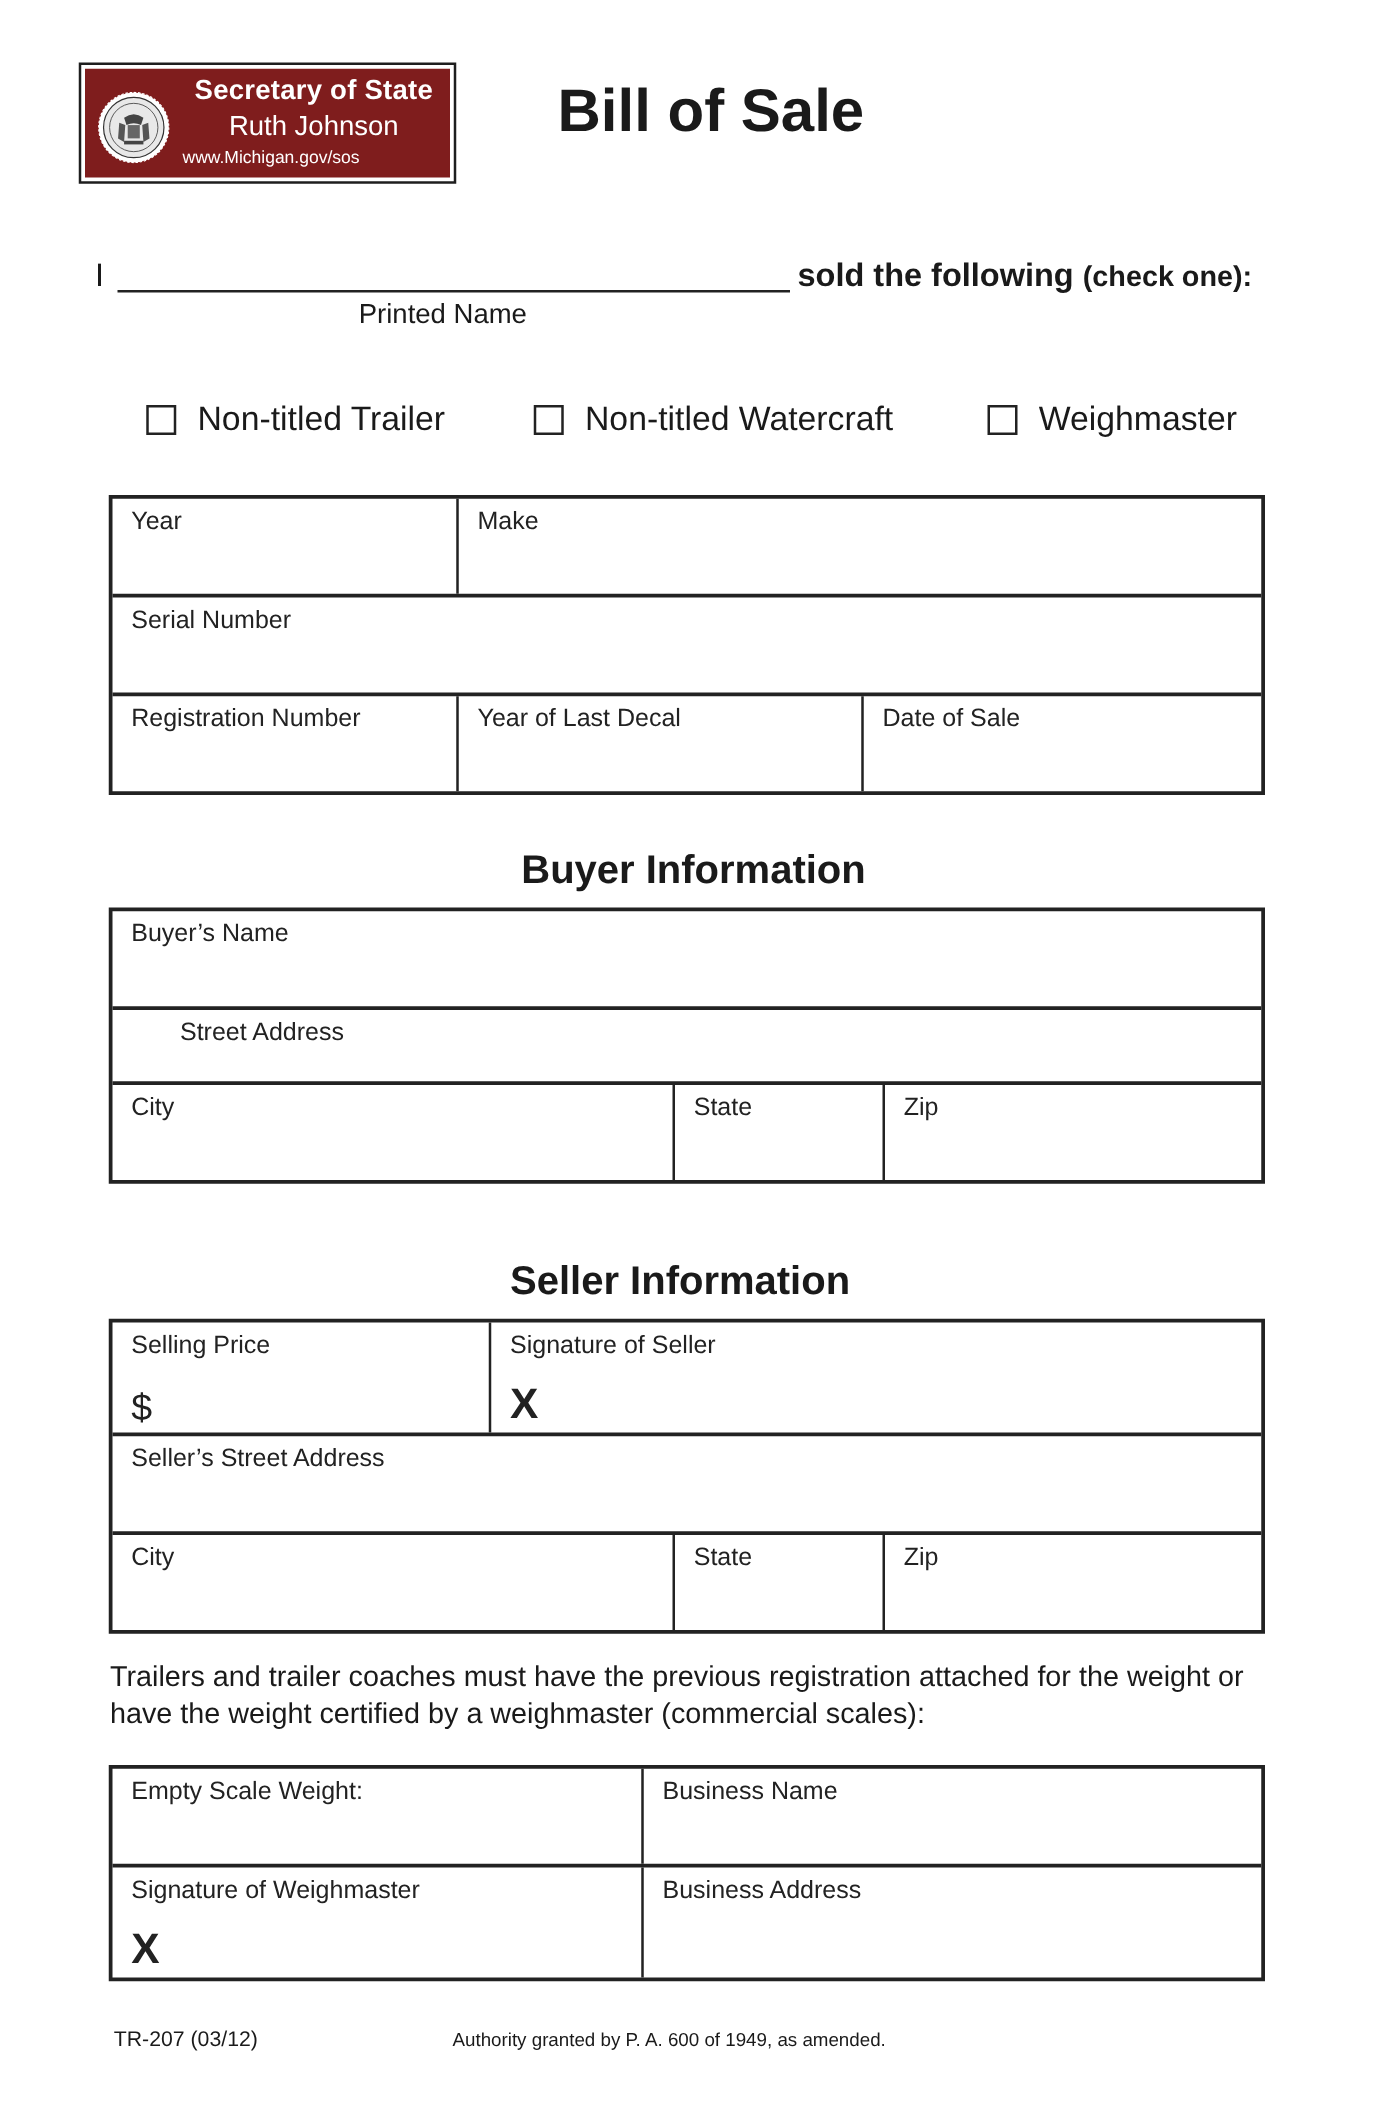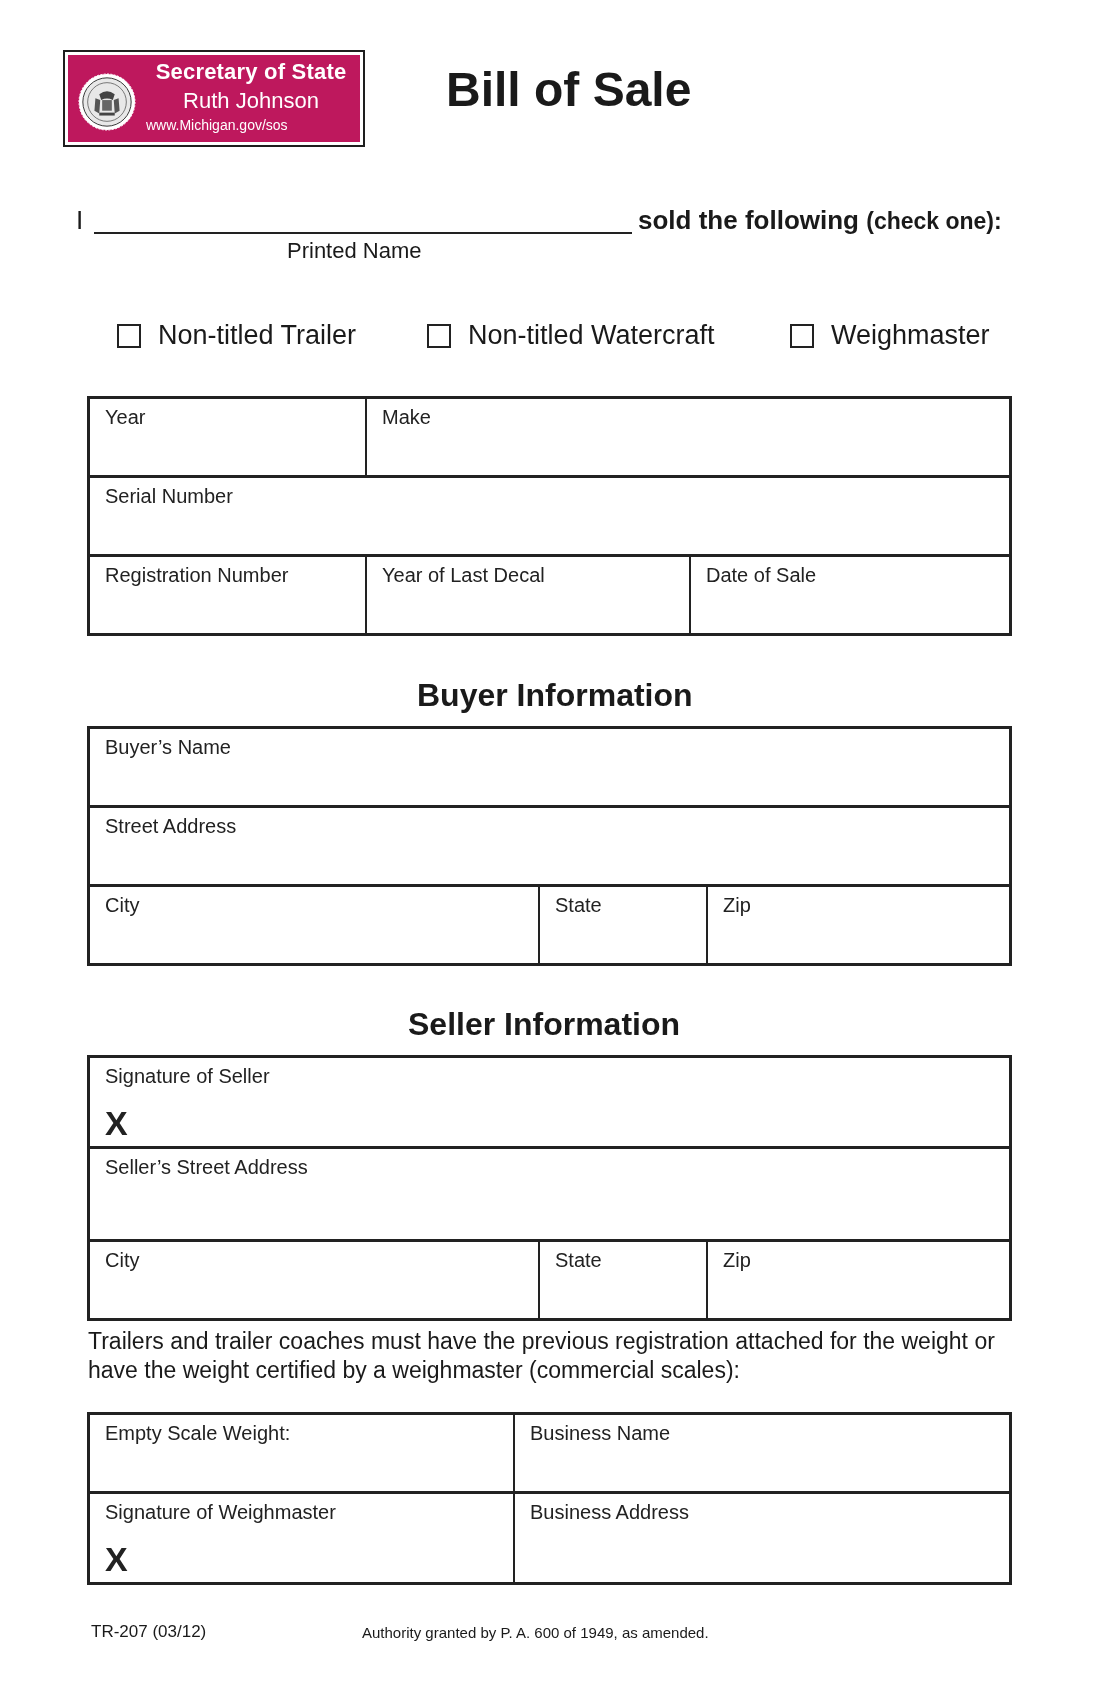--- a/index.html
+++ b/index.html
@@ -3,21 +3,21 @@
   <meta charset="utf-8">
   <style>
     html, body { margin: 0; padding: 0; background: #ffffff; }
     body { width: 1106px; height: 1700px; position: relative; overflow: hidden;
            font-family: "Liberation Sans", sans-serif; color: #1a1a1a; }
     .abs { position: absolute; }
 
     
     .logo { left: 63px; top: 50px; width: 302px; height: 97px; box-sizing: border-box;
             border: 2px solid #1e1e1e; background: #fff; padding: 3px; }
-    .logo-inner { width: 100%; height: 100%; background: #be185d; position: relative; }
+    .logo-inner { width: 100%; height: 100%; background: #7f1d1d; position: relative; }
     .seal { position: absolute; left: 10px; top: 18px; width: 58px; height: 58px; }
     .logo-line1 { position: absolute; left: 78px; right: 4px; top: 4px; text-align: center;
                   color: #fff; font-weight: bold; font-size: 22px; letter-spacing: 0.2px; }
     .logo-line2 { position: absolute; left: 78px; right: 4px; top: 33px; text-align: center;
                   color: #fff; font-size: 22px; }
     .logo-line3 { position: absolute; left: 78px; right: 4px; top: 62px; 
                   color: #fff; font-size: 14px; }
 
     .title { left: 446px; top: 62px; font-size: 48px; font-weight: bold; color: #1a1a1a; white-space: nowrap; }
 
@@ -128,21 +128,21 @@
 </div>
 
 <div class="abs section-h" style="left:417px; top:677px;">Buyer Information</div>
 <div class="grid" style="top:726px;">
   <div class="row" style="height:76px;">
     <div class="cell" style="flex:1;">
       <span class="label">Buyer’s Name</span>
       <input class="field" style="">
     </div>
   </div>
-  <div class="row" style="height:79px;">
+  <div class="row" style="height:60px;padding-left:39px;">
     <div class="cell" style="flex:1;">
       <span class="label">Street Address</span>
       <input class="field" style="">
     </div>
   </div>
   <div class="row" style="height:79px;">
     <div class="cell" style="width:448px;">
       <span class="label">City</span>
       <input class="field" style="">
     </div>
@@ -153,27 +153,32 @@
     <div class="cell" style="flex:1;">
       <span class="label">Zip</span>
       <input class="field" style="">
     </div>
   </div>
 </div>
 
 <div class="abs section-h" style="left:408px; top:1006px;">Seller Information</div>
 <div class="grid" style="top:1055px;">
   <div class="row" style="height:88px;">
+    <div class="cell" style="width:301px;">
+      <span class="label">Selling Price</span>
+      <span class="dollar">$</span>
+      <input class="field pad" style="">
+    </div>
     <div class="cell" style="flex:1;">
       <span class="label">Signature of Seller</span>
       <span class="sig-x">X</span>
       <input class="field pad" style="">
     </div>
   </div>
-  <div class="row" style="height:93px;">
+  <div class="row" style="height:79px;">
     <div class="cell" style="flex:1;">
       <span class="label">Seller’s Street Address</span>
       <input class="field" style="">
     </div>
   </div>
   <div class="row" style="height:79px;">
     <div class="cell" style="width:448px;">
       <span class="label">City</span>
       <input class="field" style="">
     </div>

